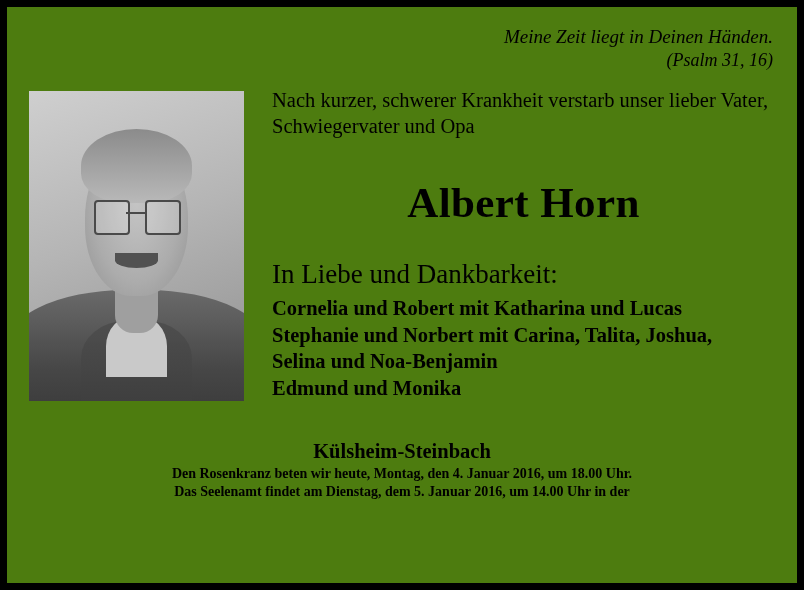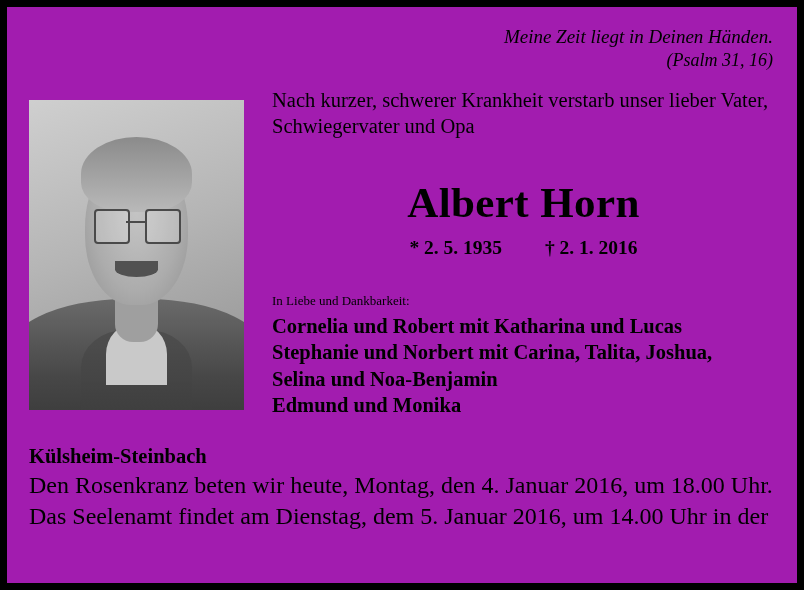--- a/index.html
+++ b/index.html
@@ -8,21 +8,21 @@
     background: #ffffff;
   }
   body {
     font-family: "Liberation Serif", serif;
   }
   .obituary {
     position: relative;
     width: 804px;
     height: 590px;
     box-sizing: border-box;
-    background: #a21caf;
+    background: #4d7c0f;
     border: 7px solid #000000;
     overflow: hidden;
   }
   .inner {
     position: absolute;
     left: 0; top: 0; right: 0; bottom: 0;
     padding: 14px 22px 10px 22px;
     box-sizing: border-box;
   }
   
@@ -146,44 +146,46 @@
     letter-spacing: 0.4px;
   }
   .dates {
     text-align: center;
     font-weight: bold;
     font-size: 19.5px;
     margin-top: 13px;
   }
   .dates .birth { margin-right: 38px; }
   .dedication {
-    font-size: 13px;
+    font-size: 27px;
     margin-top: 34px;
     line-height: 1.25;
   }
   .family {
     font-weight: bold;
     font-size: 20.5px;
     line-height: 1.3;
     margin-top: 3px;
     font-family: Liberation Serif, serif;
   }
   .family div { white-space: nowrap; }
   
   .bottom {
-    margin-top: 26px;
+    margin-top: 38px;
+    text-align: center;
   }
   .place {
     font-weight: bold;
     font-size: 20.5px;
     margin-bottom: 2px;
   }
   .details {
-    font-size: 24px;
+    font-size: 14px;
     line-height: 1.3;
+    font-weight: bold;
   }
   .details div { }
 </style>
 </head>
 <body>
 
 <div class="obituary">
   <div class="inner">
 
     <div class="verse">
@@ -207,24 +209,20 @@
           <div class="bridge"></div>
           <div class="mouth"></div>
         </div>
       </div>
 
       <div class="text-col">
         <div class="intro">Nach kurzer, schwerer Krankheit verstarb unser lieber Vater, Schwiegervater und Opa</div>
 
         <div class="name">Albert Horn</div>
 
-        <div class="dates">
-          <span class="birth">* 2. 5. 1935</span>
-          <span class="death">† 2. 1. 2016</span>
-        </div>
 
         <div class="dedication">In Liebe und Dankbarkeit:</div>
 
         <div class="family">
           <div>Cornelia und Robert mit Katharina und Lucas</div>
           <div>Stephanie und Norbert mit Carina, Talita, Joshua,</div>
           <div>Selina und Noa-Benjamin</div>
           <div>Edmund und Monika</div>
         </div>
       </div>

